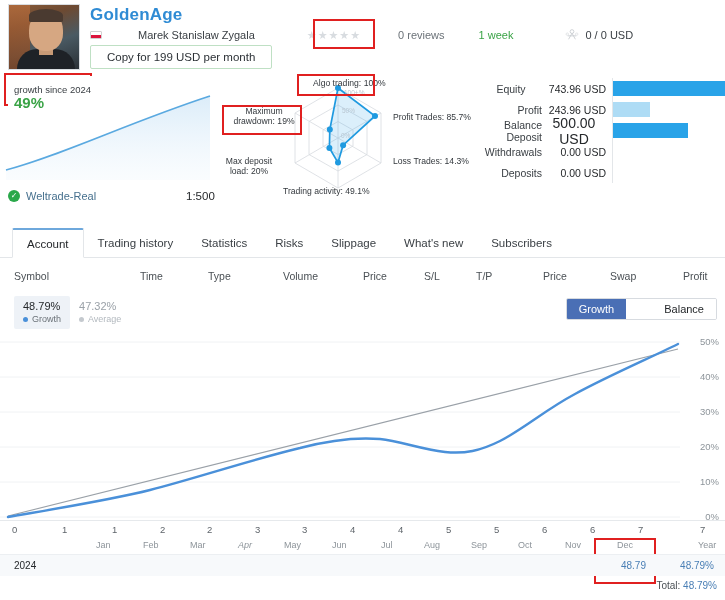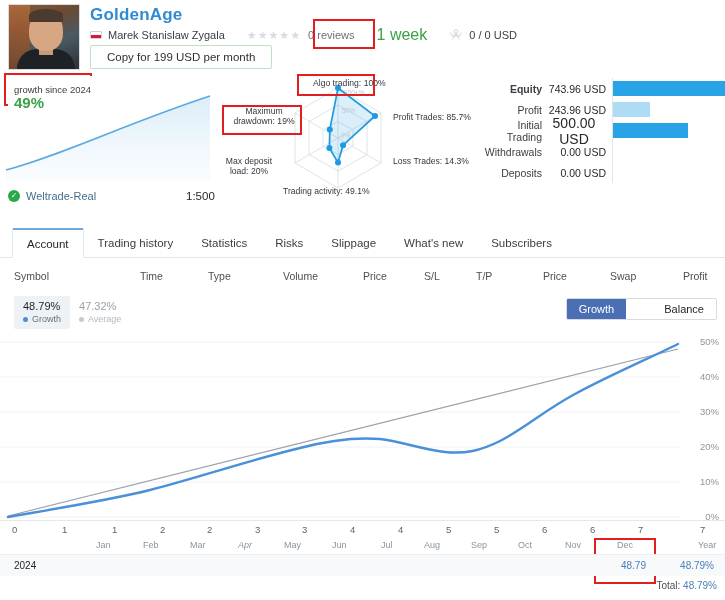--- a/index.html
+++ b/index.html
@@ -28,31 +28,31 @@
   .avatar .hair { position:absolute; left:20px; top:4px; width:34px; height:13px;
     border-radius: 50% 50% 10% 10%; background:#4a3a30; }
   .avatar .body { position:absolute; left:8px; bottom:0; width:58px; height:20px;
     border-radius: 24px 24px 0 0; background:#1e2227; }
   .avatar .neck { position:absolute; left:30px; top:40px; width:14px; height:10px; background:#c79a76; }
 
   .acct-name {
     position: absolute; left: 90px; top: 5px;
     font-size: 17px; font-weight: bold; color: #2f8bd4; letter-spacing:.2px;
   }
-  .meta-row { position: absolute; left: 90px; top: 28px; display: flex; align-items: center; height: 14px; }
+  .meta-row { position: absolute; left: 90px; top: 28px; display: flex; align-items: center; height: 14px; gap: 30px; }
   .flag { width: 12px; height: 8px; border-radius:1px; overflow:hidden; margin-right: 6px;
           border:1px solid #d0d0d0; display:flex; flex-direction:column; }
   .flag i { display:block; height:50%; }
   .flag .w { background:#fff; }
   .flag .r { background:#dc143c; }
   .owner { font-size: 11px; color: #3b4045; }
   .stars { margin-left: 22px; letter-spacing: 1px; color: #d8dce0; font-size: 11px; line-height:1; }
   .reviews { margin-left: 7px; font-size: 11px; color: #6b7278; }
   .week-badge {
-    margin-left: 18px; font-size: 16px; color: #3aa346; padding: 2px 4px;
+    font-size: 11px; color: #3aa346; padding: 2px 4px;
   }
   .subs-wrap { margin-left: 18px; display:flex; align-items:center; }
   .subs-ico { width: 14px; height: 12px; opacity: .55; }
   .subs-text { margin-left: 6px; font-size: 11px; color: #3b4045; }
 
   .copy-btn {
     position: absolute; left: 90px; top: 45px;
     border: 1px solid #bfe0c4; background: #ffffff;
     color: #2c3136; font-size: 11.5px;
     padding: 5px 16px; border-radius: 2px; cursor: pointer;
@@ -249,35 +249,35 @@
     <div class="radar-label rl-act">Trading activity: 49.1%</div>
     <div class="radar-label rl-dep" style="width:64px; white-space:normal;">Max deposit load: 20%</div>
     <div class="radar-label rl-dd" style="width:62px; white-space:normal;">Maximum drawdown: 19%</div>
   </div>
 
   <div class="annot" style="left:297px; top:74px; width:78px; height:22px;"></div>
   <div class="annot" style="left:222px; top:105px; width:80px; height:30px;"></div>
 
   <div style="position:absolute; left:480px; top:78px; width:245px;">
     <div style="display:flex; align-items:center; height:21px;">
-      <div style="width:62px; text-align:right; font-size:10.5px; color:#3b4045;font-weight:bold;">Equity</div>
+      <div style="width:62px; text-align:center; font-size:10.5px; color:#3b4045;">Equity</div>
       <div style="width:70px; text-align:right; font-size:10.5px; color:#25282b; padding-right:6px;">743.96 USD</div>
       <div style="flex:1; position:relative; height:21px; border-left:1px solid #e3e6e9;">
         <div style="position:absolute; left:0; top:3px; height:15px; width:100%; background:#29a3e8;"></div>
       </div>
     </div>
     <div style="display:flex; align-items:center; height:21px;">
       <div style="width:62px; text-align:right; font-size:10.5px; color:#3b4045;">Profit</div>
       <div style="width:70px; text-align:right; font-size:10.5px; color:#25282b; padding-right:6px;">243.96 USD</div>
       <div style="flex:1; position:relative; height:21px; border-left:1px solid #e3e6e9;">
         <div style="position:absolute; left:0; top:3px; height:15px; width:32.8%; background:#aedcf5;"></div>
       </div>
     </div>
     <div style="display:flex; align-items:center; height:21px;">
-      <div style="width:62px; text-align:right; font-size:10.5px; color:#3b4045;">Initial Trading</div>
+      <div style="width:62px; text-align:right; font-size:10.5px; color:#3b4045;">Balance Deposit</div>
       <div style="width:70px; text-align:center; font-size:14px; color:#25282b; padding-right:6px;">500.00 USD</div>
       <div style="flex:1; position:relative; height:21px; border-left:1px solid #e3e6e9;">
         <div style="position:absolute; left:0; top:3px; height:15px; width:67.2%; background:#29a3e8;"></div>
       </div>
     </div>
     <div style="display:flex; align-items:center; height:21px;">
       <div style="width:62px; text-align:right; font-size:10.5px; color:#3b4045;">Withdrawals</div>
       <div style="width:70px; text-align:right; font-size:10.5px; color:#25282b; padding-right:6px;">0.00 USD</div>
       <div style="flex:1; position:relative; height:21px; border-left:1px solid #e3e6e9;"></div>
     </div>

